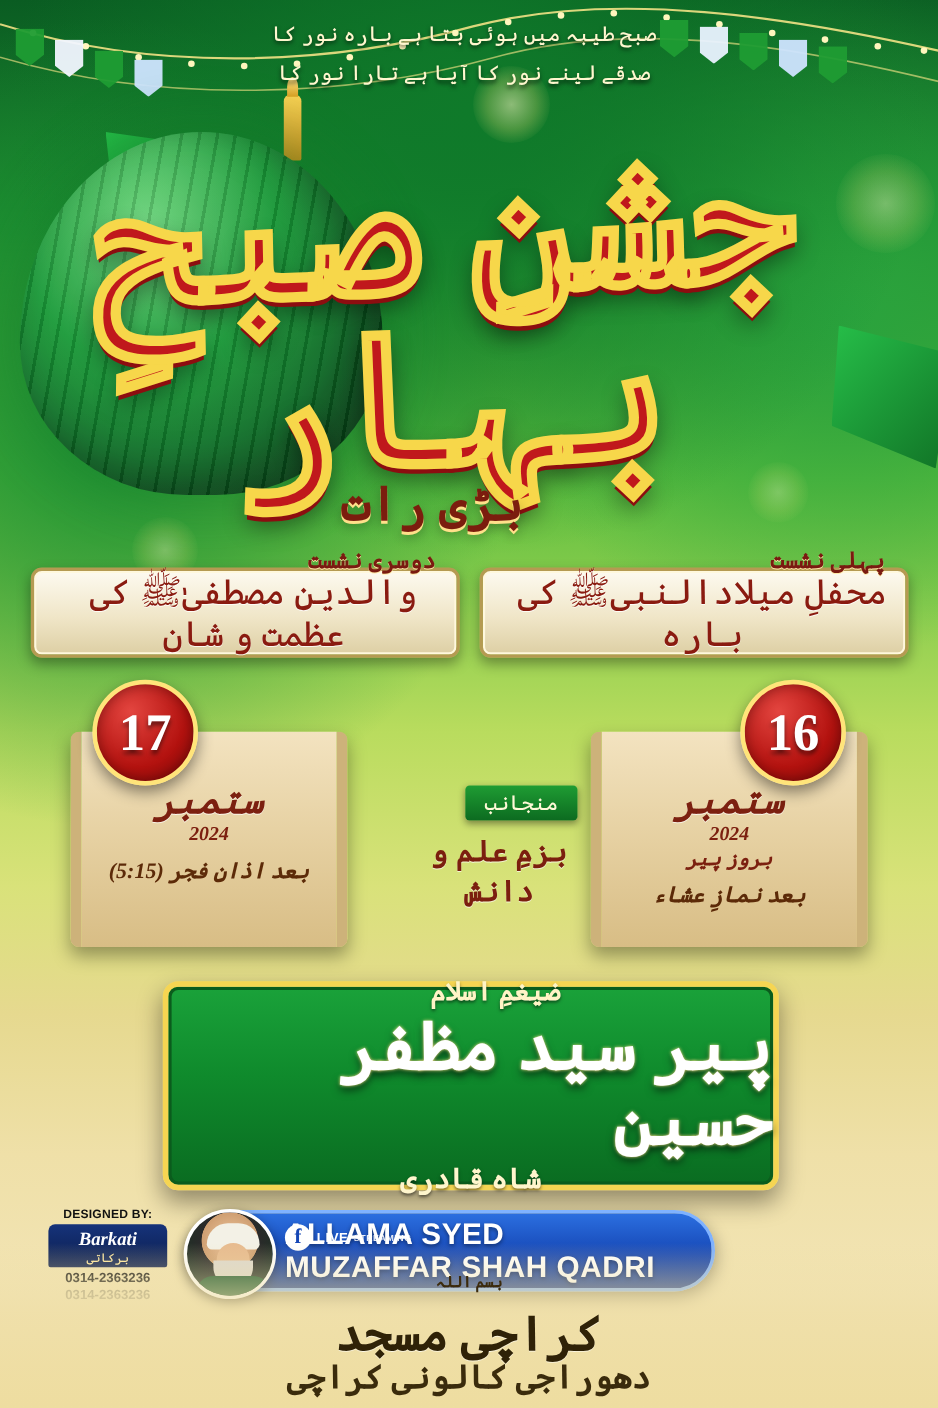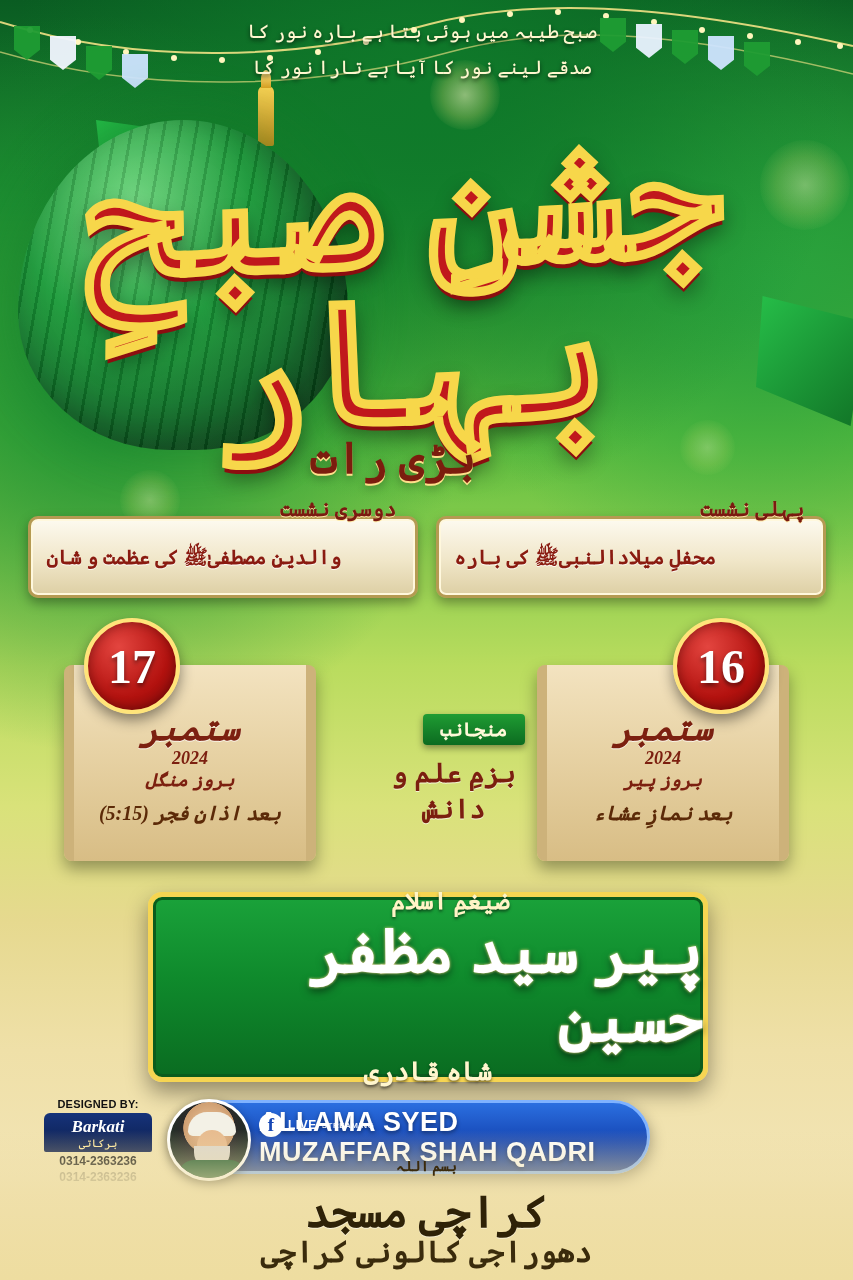--- a/index.html
+++ b/index.html
@@ -78,31 +78,31 @@
   
   .sessions {
     position: absolute; top: 516px; left: 24px; width: 805px;
     display: flex; flex-direction: row-reverse; gap: 18px; justify-content: center;
   }
   .session {
     position: relative; width: 390px; height: 82px;
     background: linear-gradient(180deg, #fdfaf0 0%, #f0e6c8 55%, #ddcfa4 100%);
     border: 3px solid #b59a52; border-radius: 10px;
     box-shadow: 0 5px 12px rgba(0,0,0,.35), inset 0 0 0 2px #fff8dd;
-    display: flex; align-items: center;  padding-left: 16px;
+    display: flex; align-items: center; justify-content: center; padding-left: 16px;
   }
   .session-label {
     position: absolute; top: -22px; right: 18px;
     direction: rtl; font-family: "Liberation Serif", serif;
     font-size: 21px; font-weight: bold; color: #7a1a10;
     text-shadow: 0 1px 0 #ffeaa8;
   }
   .session-text {
-    direction: rtl; font-family: "Liberation Serif", serif; font-weight: bold;
-    font-size: 20px; color: #8a1b10; text-align: center; line-height: 1.2;
+    direction: rtl; font-family: "Liberation Serif", serif; font-weight: normal;
+    font-size: 32px; color: #8a1b10; text-align: center; line-height: 1.2;
     text-shadow: 0 1px 0 rgba(255,255,255,.8);
   }
 
   
   .scrolls {
     position: absolute; top: 636px; left: 24px; width: 805px; height: 240px;
   }
   .scroll {
     position: absolute; top: 29px; width: 252px; height: 196px;
     background: linear-gradient(180deg, #f3e3c0 0%, #e7d2a4 45%, #d8bd85 100%);
@@ -134,21 +134,21 @@
   }
   .badge.right { right: 60px; }
   .badge.left { left: 60px; }
 
   .center-block {
     position: absolute; top: 78px; left: 330px; width: 200px;
     direction: rtl; text-align: center;
   }
   .ribbon {
     display: inline-block; background: linear-gradient(180deg,#1f9c33,#0c6b20);
-    color: #fff9d8; font-family: "Liberation Serif", serif; font-weight: bold;
+    color: #fff9d8; font-family: "Liberation Serif", serif; font-weight: normal;
     font-size: 19px; padding: 4px 18px; border-radius: 4px;
     box-shadow: 0 3px 7px rgba(0,0,0,.4);
     margin-left: 40px;
   }
   .center-lines {
     margin-top: 10px; font-family: "Liberation Serif", serif; font-weight: bold;
     font-size: 27px; line-height: 1.35; color: #7b1f0e;
     text-shadow: 0 1px 0 rgba(255,255,255,.65);
   }
 
@@ -341,21 +341,20 @@
         <div class="scroll-year">بروز پیر</div>
         <div class="scroll-time">بعد نمازِ عشاء</div>
       </div>
     </div>
     <div class="badge right">16</div>
 
     <div class="scroll left">
       <div class="scroll-inner">
         <div class="scroll-date">ستمبر</div>
         <div class="scroll-year">2024</div>
-        <div class="scroll-year">بروز منگل</div>
         <div class="scroll-time">بعد اذانِ فجر (5:15)</div>
       </div>
     </div>
     <div class="badge left">17</div>
 
     <div class="center-block">
       <div class="ribbon">منجانب</div>
       <div class="center-lines">
         <div>بزمِ علم و</div>
         <div>دانش</div>

